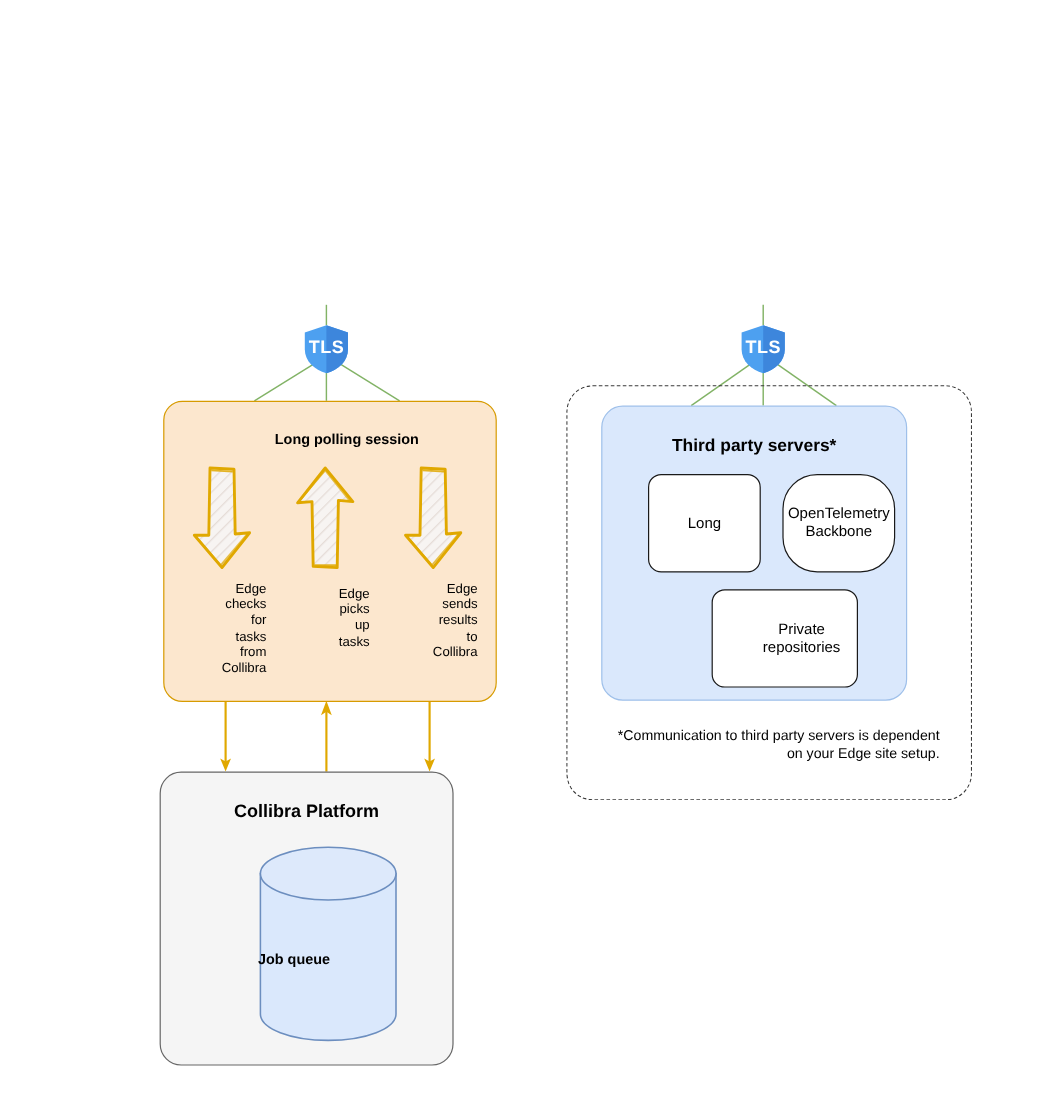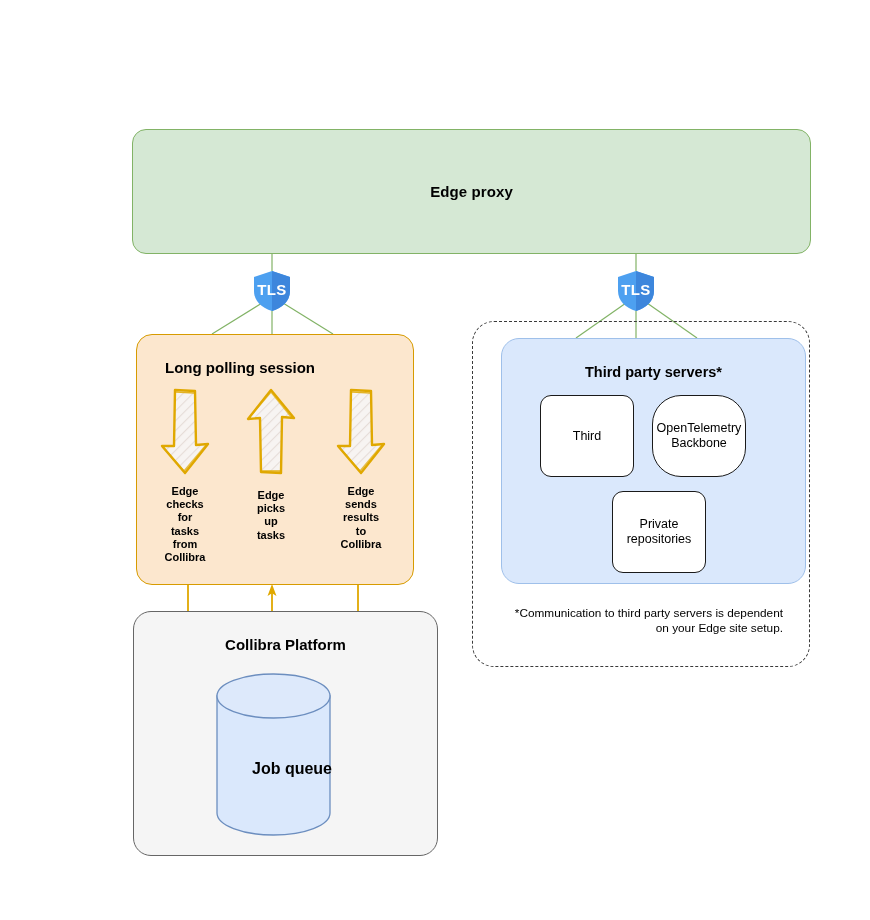--- a/index.html
+++ b/index.html
@@ -52,48 +52,49 @@
     height: 251px;
     background: #fce7ce;
     border: 1.4px solid #d79b00;
     border-radius: 16px;
   }
   #long-polling .box-title {
     position: absolute;
     left: 0;
     right: 0;
     top: 24px;
-    text-align: left;
-    font-size: 15px;
+    text-align: center;
+    font-size: 12px;
     font-weight: bold;
     margin-left: 28px;
   }
   .arrow-col {
     position: absolute;
     top: 52px;
     width: 74px;
     text-align: center;
   }
   .arrow-col.c1 { left: 11px; }
   .arrow-col.c2 { left: 97px; }
   .arrow-col.c3 { left: 187px; }
   .arrow-svg { display: block; margin: 0 auto; }
   .arrow-label {
     font-size: 11px;
-    font-weight: bold;
+    font-weight: normal;
     line-height: 13.2px;
     margin-top: 8px;
     color: #000;
+    text-align: right;
   }
   .arrow-col.c2 .arrow-label { margin-top: 12px; }
   
   #collibra-platform {
     left: 133px;
-    top: 611px;
-    width: 305px;
+    top: 643px;
+    width: 245px;
     height: 245px;
     background: #f5f5f5;
     border: 1.2px solid #666666;
     border-radius: 18px;
   }
   #collibra-platform .box-title {
     position: absolute;
     left: 0;
     right: 0;
     top: 24px;
@@ -106,38 +107,38 @@
     left: 81px;
     top: 60px;
     width: 117px;
     height: 165px;
   }
   #job-queue .jq-label {
     position: absolute;
     left: 0;
     right: 0;
     top: 88px;
-    text-align: right;
-    font-size: 16px;
+    text-align: left;
+    font-size: 12px;
     font-weight: bold;
   }
   
   #third-party-region {
     left: 472px;
     top: 321px;
     width: 338px;
     height: 346px;
     border: 1.6px dashed #3a3a3a;
     border-radius: 22px;
     background: transparent;
   }
   #third-party-box {
     left: 501px;
     top: 338px;
-    width: 305px;
+    width: 255px;
     height: 246px;
     background: #dae8fc;
     border: 1px solid #9fc0ea;
     border-radius: 18px;
   }
   #third-party-box .box-title {
     position: absolute;
     left: 0;
     right: 0;
     top: 25px;
@@ -153,21 +154,21 @@
     display: flex;
     align-items: center;
     justify-content: center;
     text-align: center;
     font-size: 12.5px;
     line-height: 15px;
   }
   #card-jfrog  { left: 38px;  top: 56px;  width: 92px; height: 80px; }
   #card-otel   { left: 150px; top: 56px;  width: 92px; height: 80px; border-radius: 29px; }
   #card-otel span { white-space: nowrap; }
-  #card-repos  { left: 110px;  top: 152px; width: 92px; height: 80px; }
+  #card-repos  { left: 91px;  top: 152px; width: 92px; height: 80px; padding-left: 28px; }
   #third-party-note {
     left: 500px;
     top: 606px;
     width: 283px;
     text-align: right;
     font-size: 11.8px;
     line-height: 14.6px;
     color: #000;
   }
   
@@ -227,23 +228,20 @@
     <g>
       <line class="flow-arrow" x1="272" y1="643" x2="272" y2="591"></line>
       <path d="M272 584 L267.5 596 L272 593.2 L276.5 596 Z" fill="#e0a800"></path>
     </g>
     <g>
       <line class="flow-arrow" x1="358" y1="585" x2="358" y2="637"></line>
       <path d="M358 643 L353.5 632 L358 634.6 L362.5 632 Z" fill="#e0a800"></path>
     </g>
   </svg>
 
-  <div class="node" id="edge-proxy">
-    <span class="title-lg">Edge proxy</span>
-  </div>
 
   <div class="node" id="long-polling">
     <div class="box-title">Long polling session</div>
 
     <div class="arrow-col c1">
       <svg class="arrow-svg" width="52" height="90" viewBox="0 0 52 90">
         <defs>
           <pattern id="hatchA" width="7" height="7" patternTransform="rotate(45)" patternUnits="userSpaceOnUse">
             <rect width="7" height="7" fill="#f7f4f2"></rect>
             <line x1="0" y1="0" x2="0" y2="7" stroke="#e6ddd8" stroke-width="2.2"></line>
@@ -284,21 +282,21 @@
       </svg>
       <div class="jq-label">Job queue</div>
     </div>
   </div>
 
   <div class="node" id="third-party-region"></div>
 
   <div class="node" id="third-party-box">
     <div class="box-title">Third party servers*</div>
     <div class="tp-card" id="card-jfrog">
-      <span>Third</span>
+      <span>Long</span>
     </div>
     <div class="tp-card" id="card-otel">
       <span>OpenTelemetry<br>Backbone</span>
     </div>
     <div class="tp-card" id="card-repos">
       <span>Private<br>repositories</span>
     </div>
   </div>
 
   <div class="node" id="third-party-note">*Communication to third party servers is dependent on your Edge site setup.</div>

